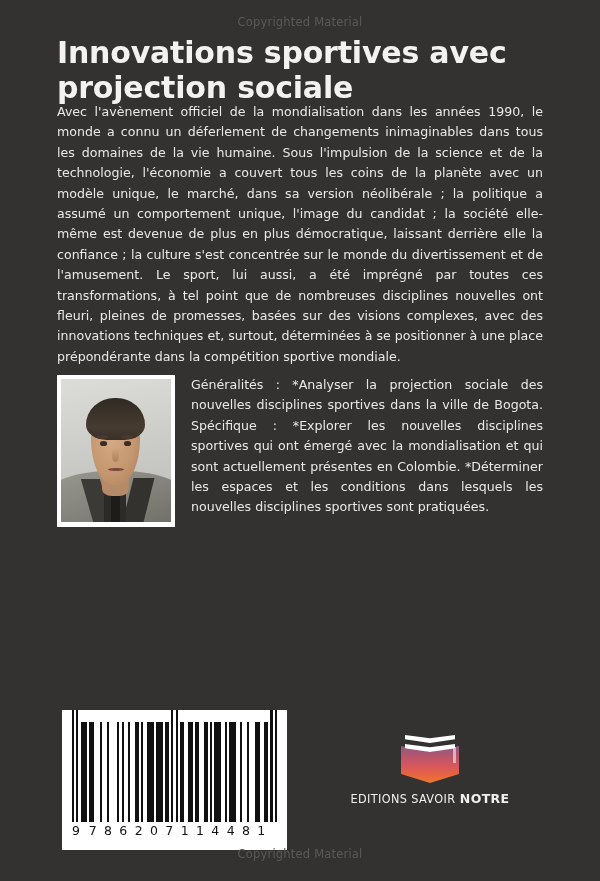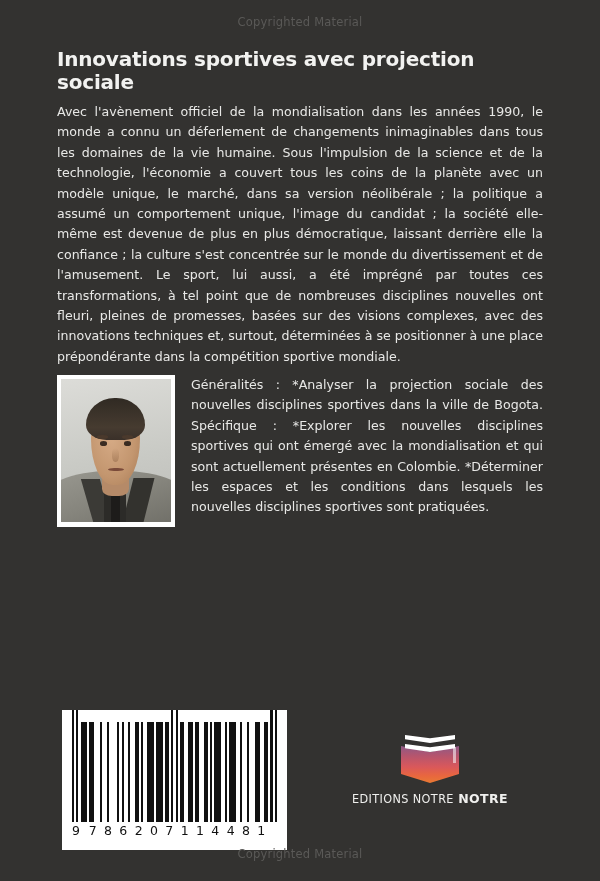--- a/index.html
+++ b/index.html
@@ -34,24 +34,24 @@
     color: #5a5957;
     user-select: none;
   }
   .watermark-top { top: 15px; }
   .watermark-bottom { top: 847px; }
 
   
   .title {
     position: absolute;
     left: 57px;
-    top: 48px;
+    top: 36px;
     width: 490px;
     color: #f2f2f0;
-    font-size: 20px;
+    font-size: 30px;
     font-weight: bold;
     line-height: 1.16;
     letter-spacing: -0.2px;
   }
 
   
   .blurb {
     position: absolute;
     left: 57px;
     top: 102px;
@@ -399,19 +399,19 @@
   </div>
 
   <div class="publisher">
     <div class="logo-book">
       <div class="logo-body"></div>
       <div class="logo-spine"></div>
       <div class="logo-page logo-page-1"></div>
       <div class="logo-page logo-page-2"></div>
     </div>
     <div class="publisher-name">
-      <span class="pn-light">EDITIONS NOTRE</span><span>&nbsp;</span><span class="pn-bold">NOTRE</span>
+      <span class="pn-light">EDITIONS SAVOIR</span><span>&nbsp;</span><span class="pn-bold">NOTRE</span>
     </div>
   </div>
 
   <div class="watermark watermark-bottom">Copyrighted Material</div>
 
 </div>
 
 </body></html>

